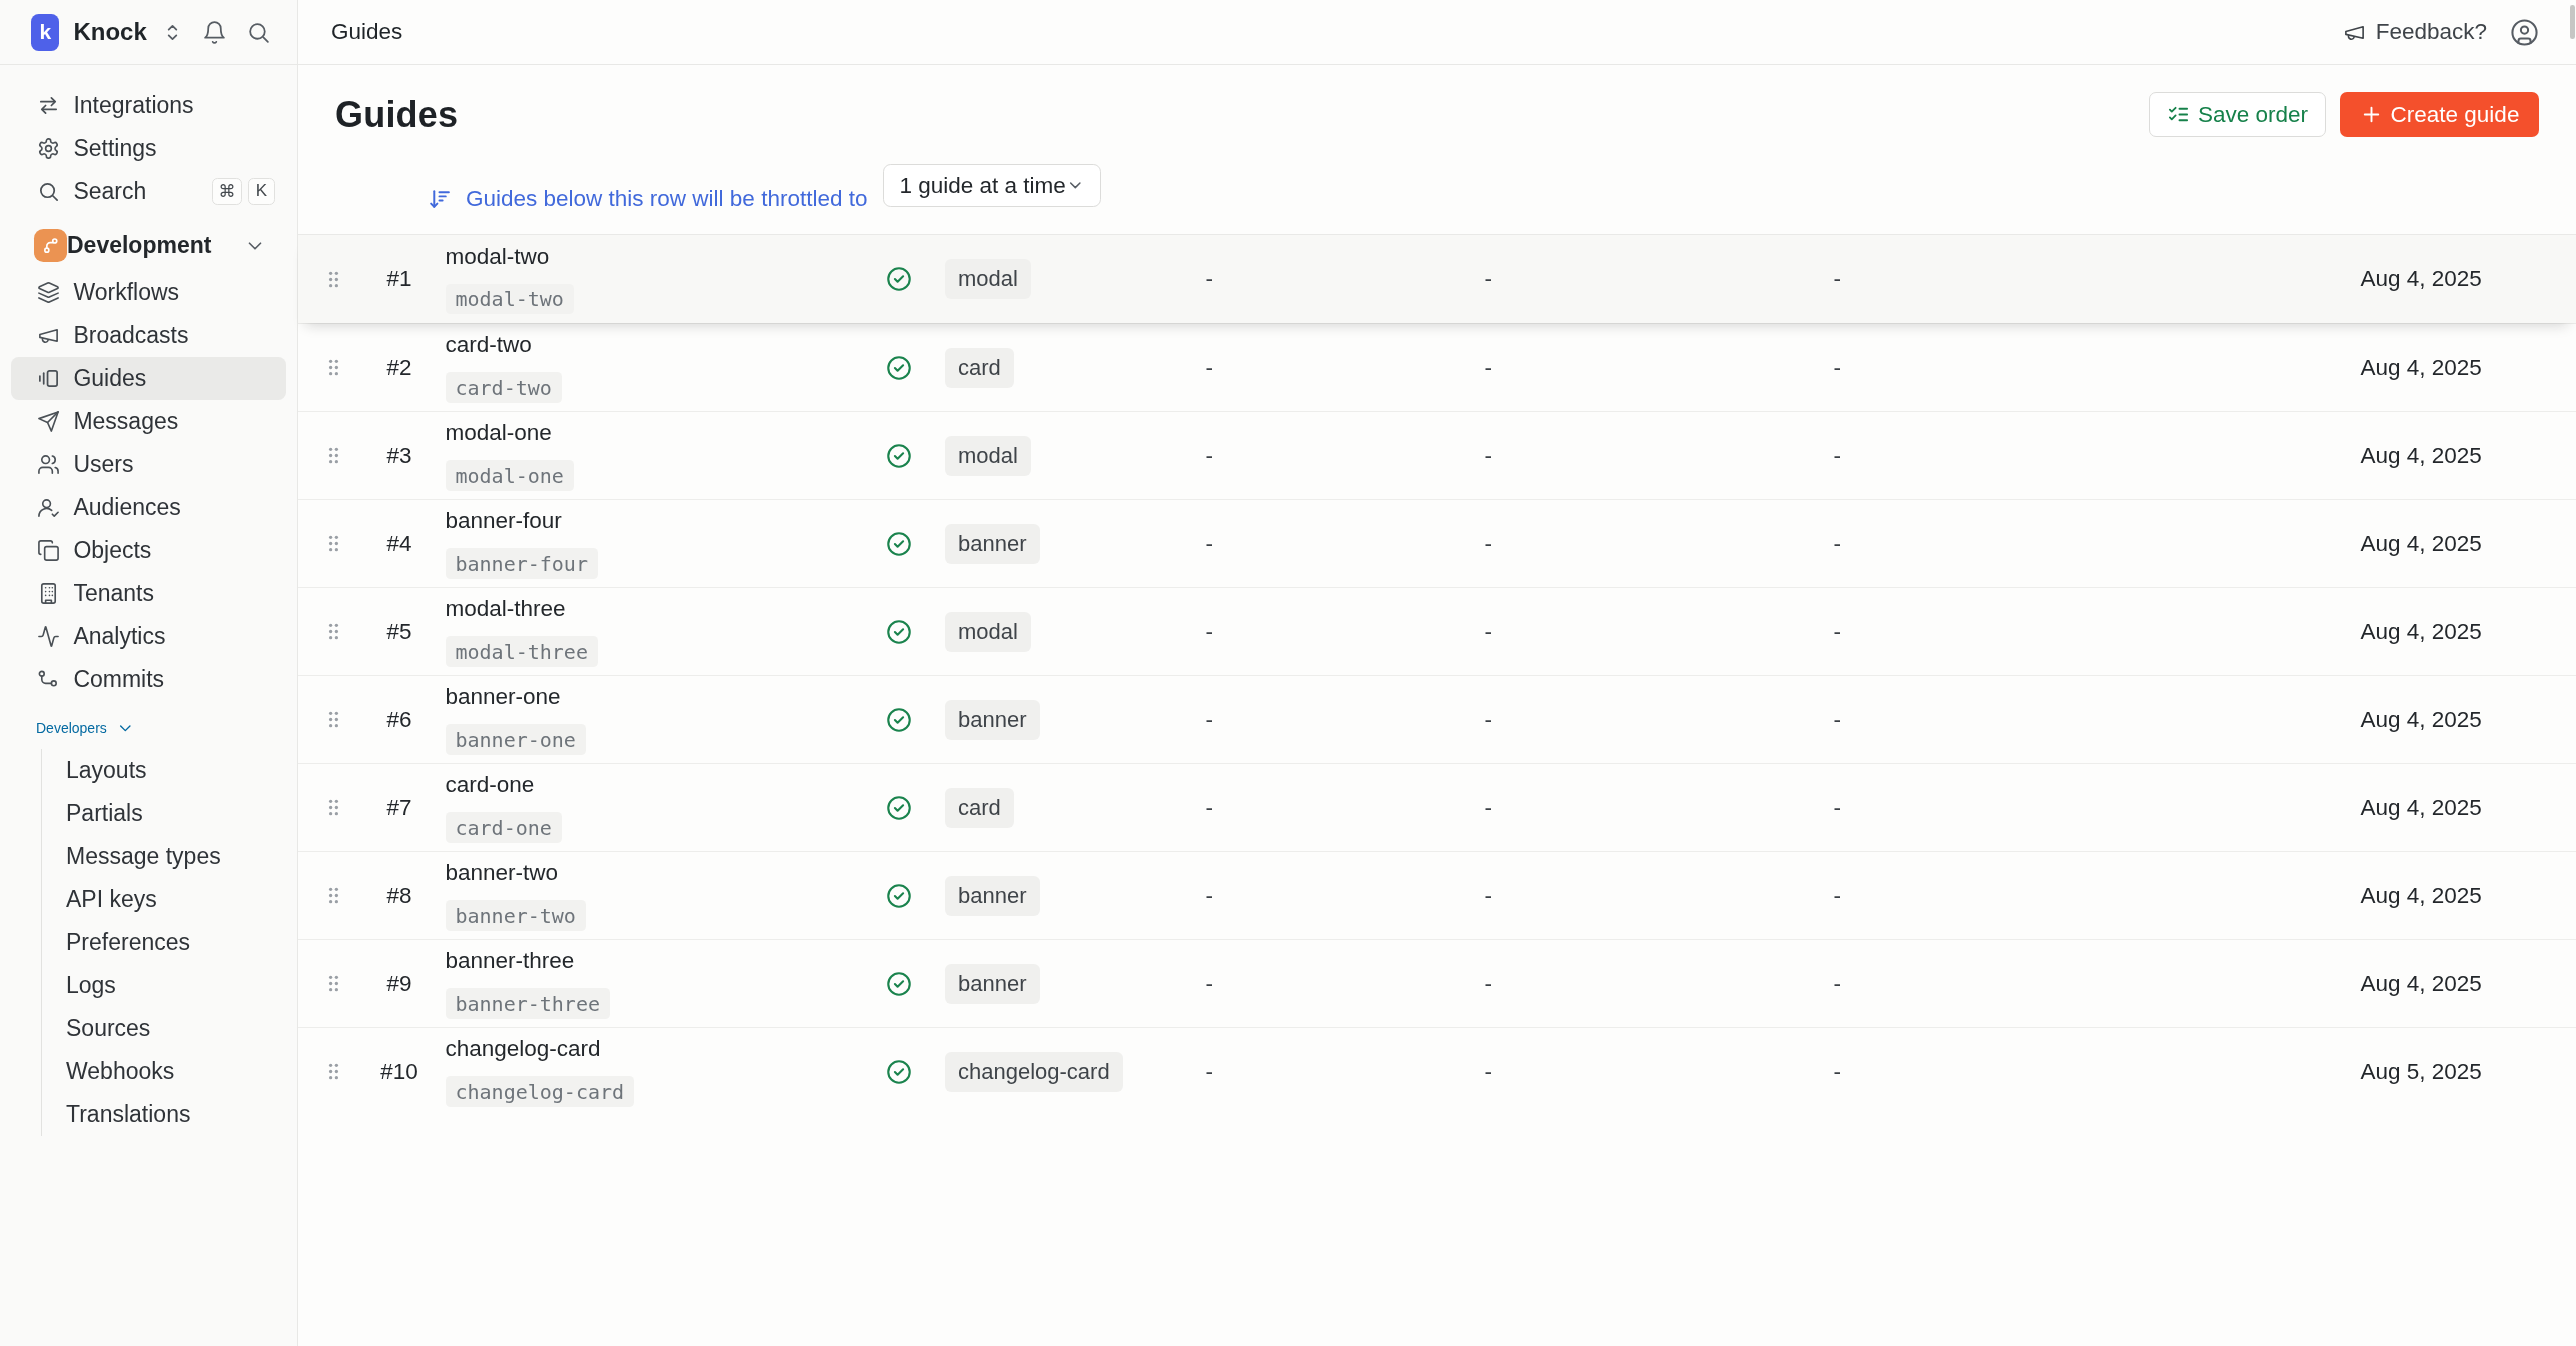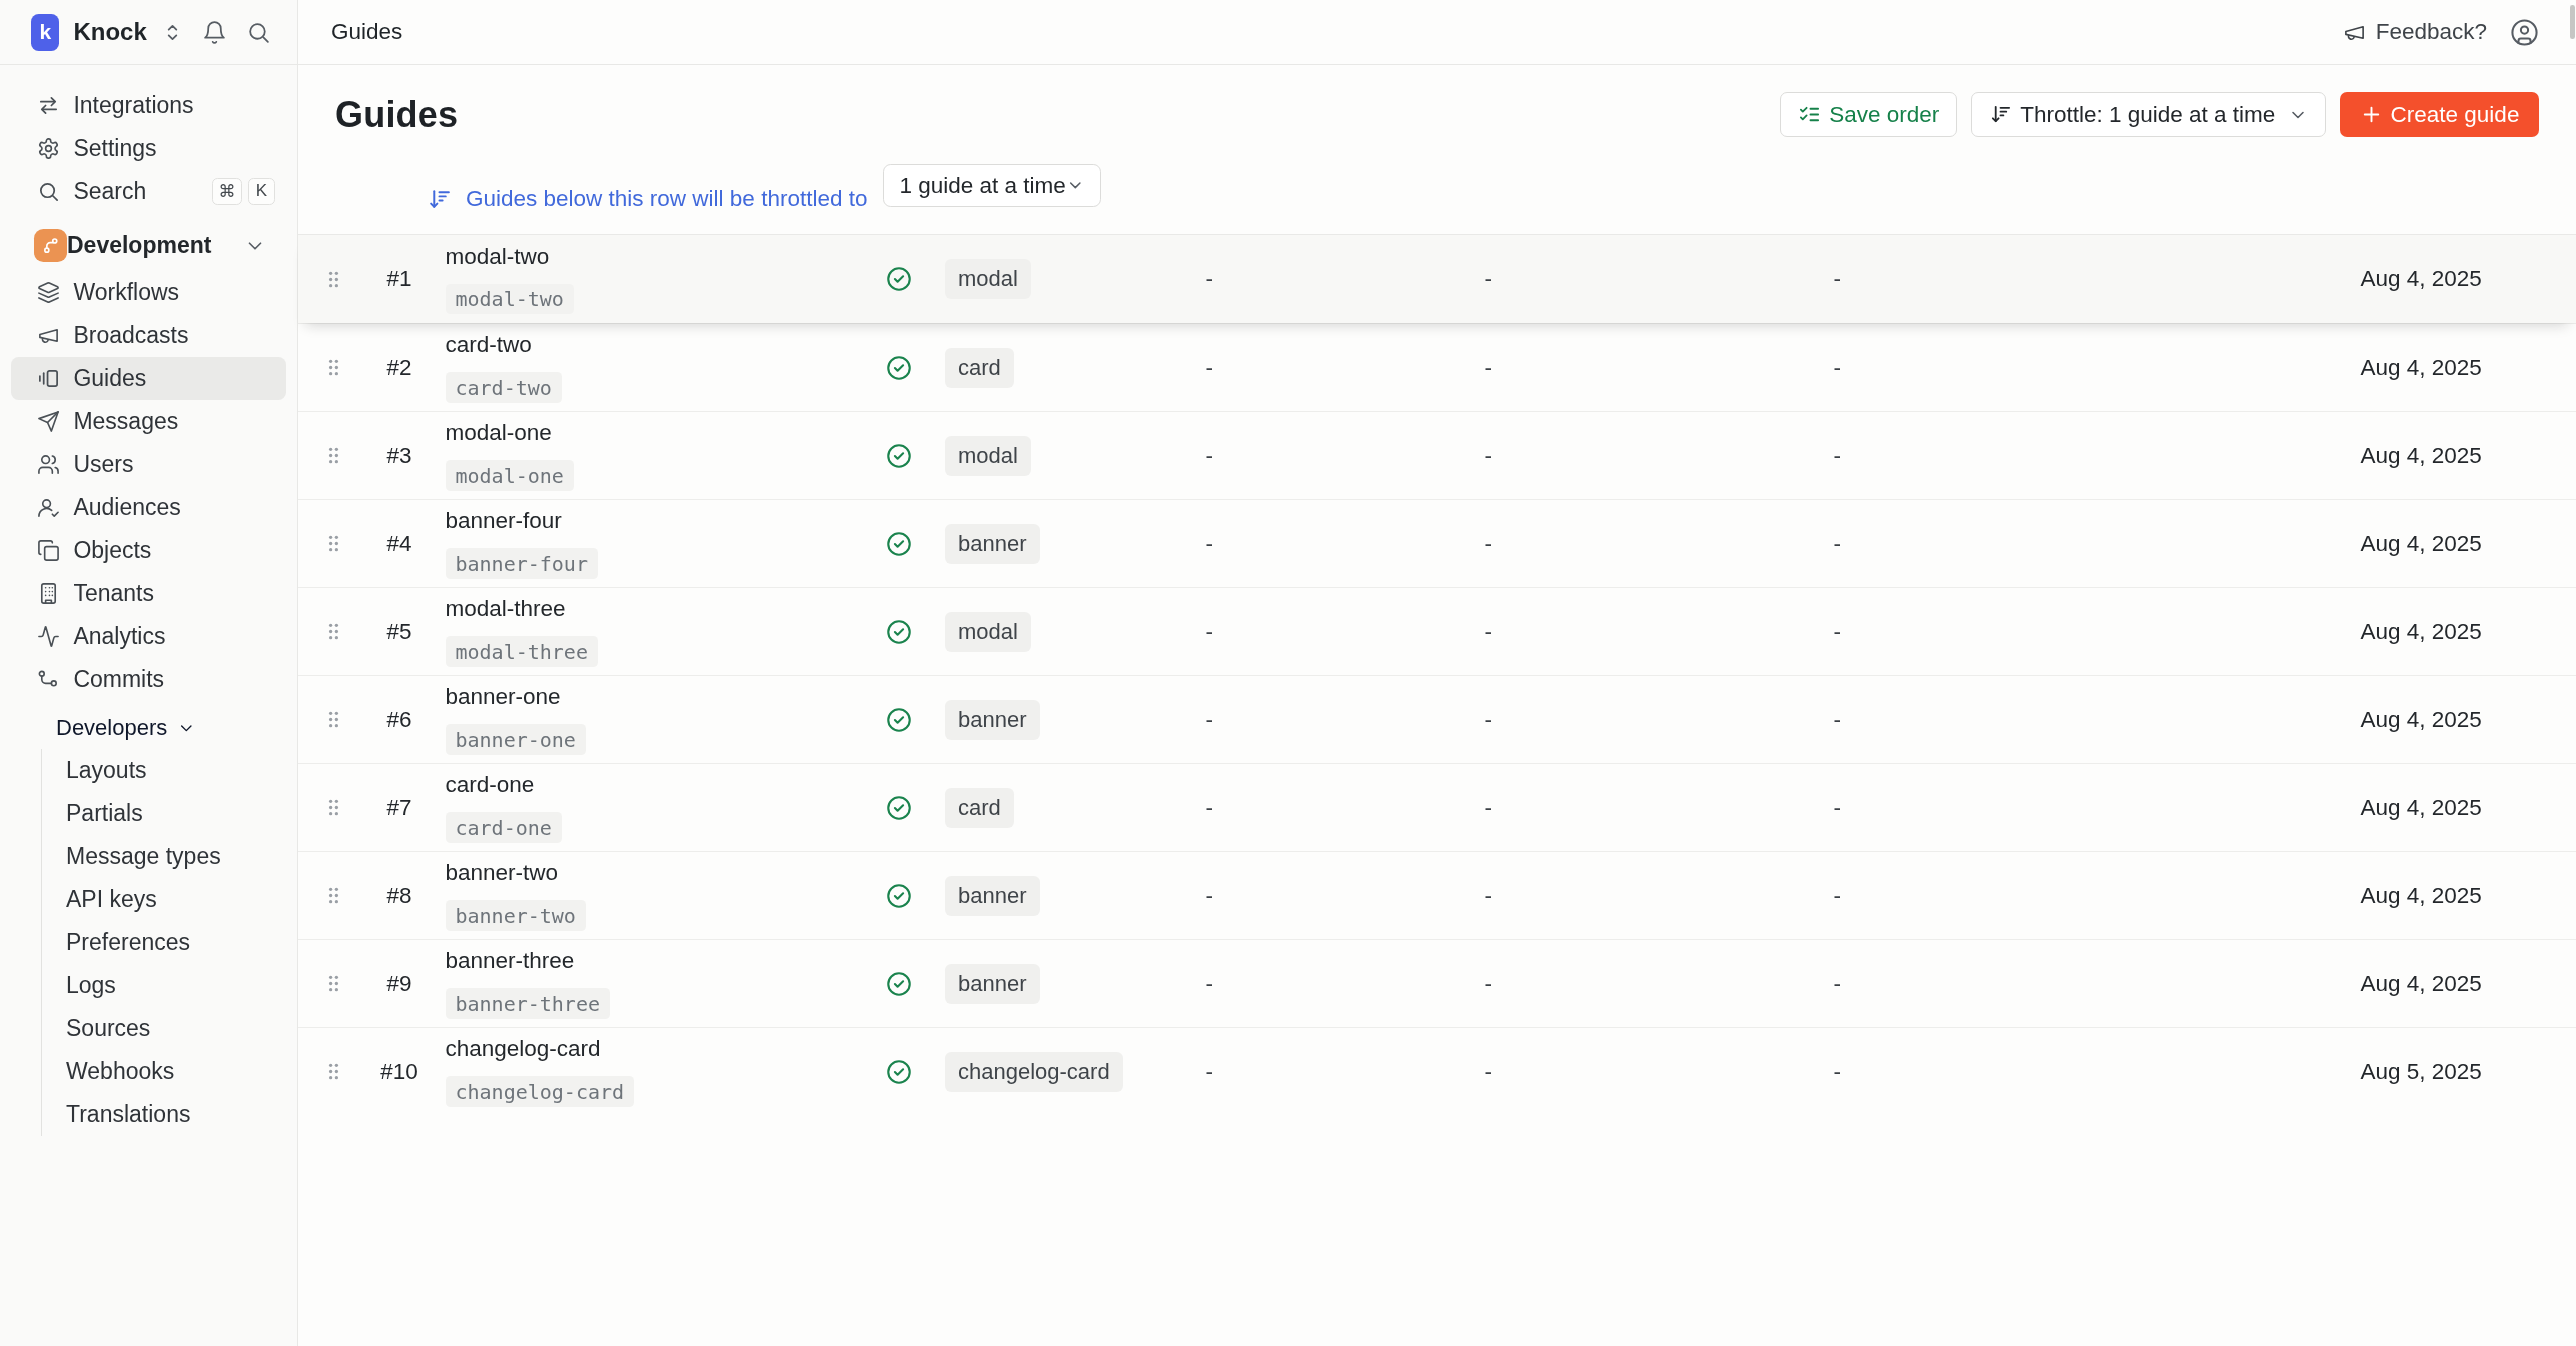--- a/index.html
+++ b/index.html
@@ -57,21 +57,21 @@
   }
   .env-badge {
     width:33px; height:33px; border-radius:9.3px; background:#EB9352;
     color:#fff; display:flex; align-items:center; justify-content:center;
   }
   .env-label { font-size:23px; font-weight:600; color:#23272B; flex:1; }
   .env-row .chev { color:#565C63; }
 
   .sect-row {
     height:42px; margin-top:6.2px; display:flex; align-items:center; gap:9.3px;
-    padding:0 56px; color:#0f172a; font-size:22px; cursor:pointer;
+    padding:0 36px; color:#0369a1; font-size:14px; cursor:pointer;
   }
   .sub-list { margin-left:41px; border-left:0.8px solid #E2E2E0; }
   .sub-item {
     height:43px; display:flex; align-items:center; padding-left:24px;
     font-size:23px; color:#2F3338; cursor:pointer;
   }
 
   
   .main { flex:1; display:flex; flex-direction:column; position:relative; }
   .topbar {
@@ -424,37 +424,20 @@
             <svg width="23" height="23" viewBox="0 0 24 24" fill="none" stroke="currentColor" stroke-width="1.9" stroke-linecap="round" stroke-linejoin="round">
                 <path d="m3 7 2 2 4-4"></path>
                 <path d="m3 15 2 2 4-4"></path>
                 <path d="M13 6h8"></path>
                 <path d="M13 12h8"></path>
                 <path d="M13 18h8"></path>
               </svg>
           </span>
           <span>Save order</span>
         </button>
-        <button class="btn btn-outline btn-throttle">
-          <span>
-            <svg width="23" height="23" viewBox="0 0 24 24" fill="none" stroke="currentColor" stroke-width="1.9" stroke-linecap="round" stroke-linejoin="round">
-                <path d="M7 4v15"></path>
-                <path d="m4 16 3 3 3-3"></path>
-                <path d="M12 5h9"></path>
-                <path d="M12 9h6"></path>
-                <path d="M12 13h3"></path>
-              </svg>
-          </span>
-          <span>Throttle: 1 guide at a time</span>
-          <span class="chev">
-            <svg width="20" height="20" viewBox="0 0 24 24" fill="none" stroke="currentColor" stroke-width="1.9" stroke-linecap="round" stroke-linejoin="round">
-                <path d="m6 9 6 6 6-6"></path>
-              </svg>
-          </span>
-        </button>
         <button class="btn btn-create">
           <span>
             <svg width="23" height="23" viewBox="0 0 24 24" fill="none" stroke="currentColor" stroke-width="2" stroke-linecap="round">
                 <path d="M5 12h14"></path>
                 <path d="M12 5v14"></path>
               </svg>
           </span>
           <span>Create guide</span>
         </button>
       </div>

